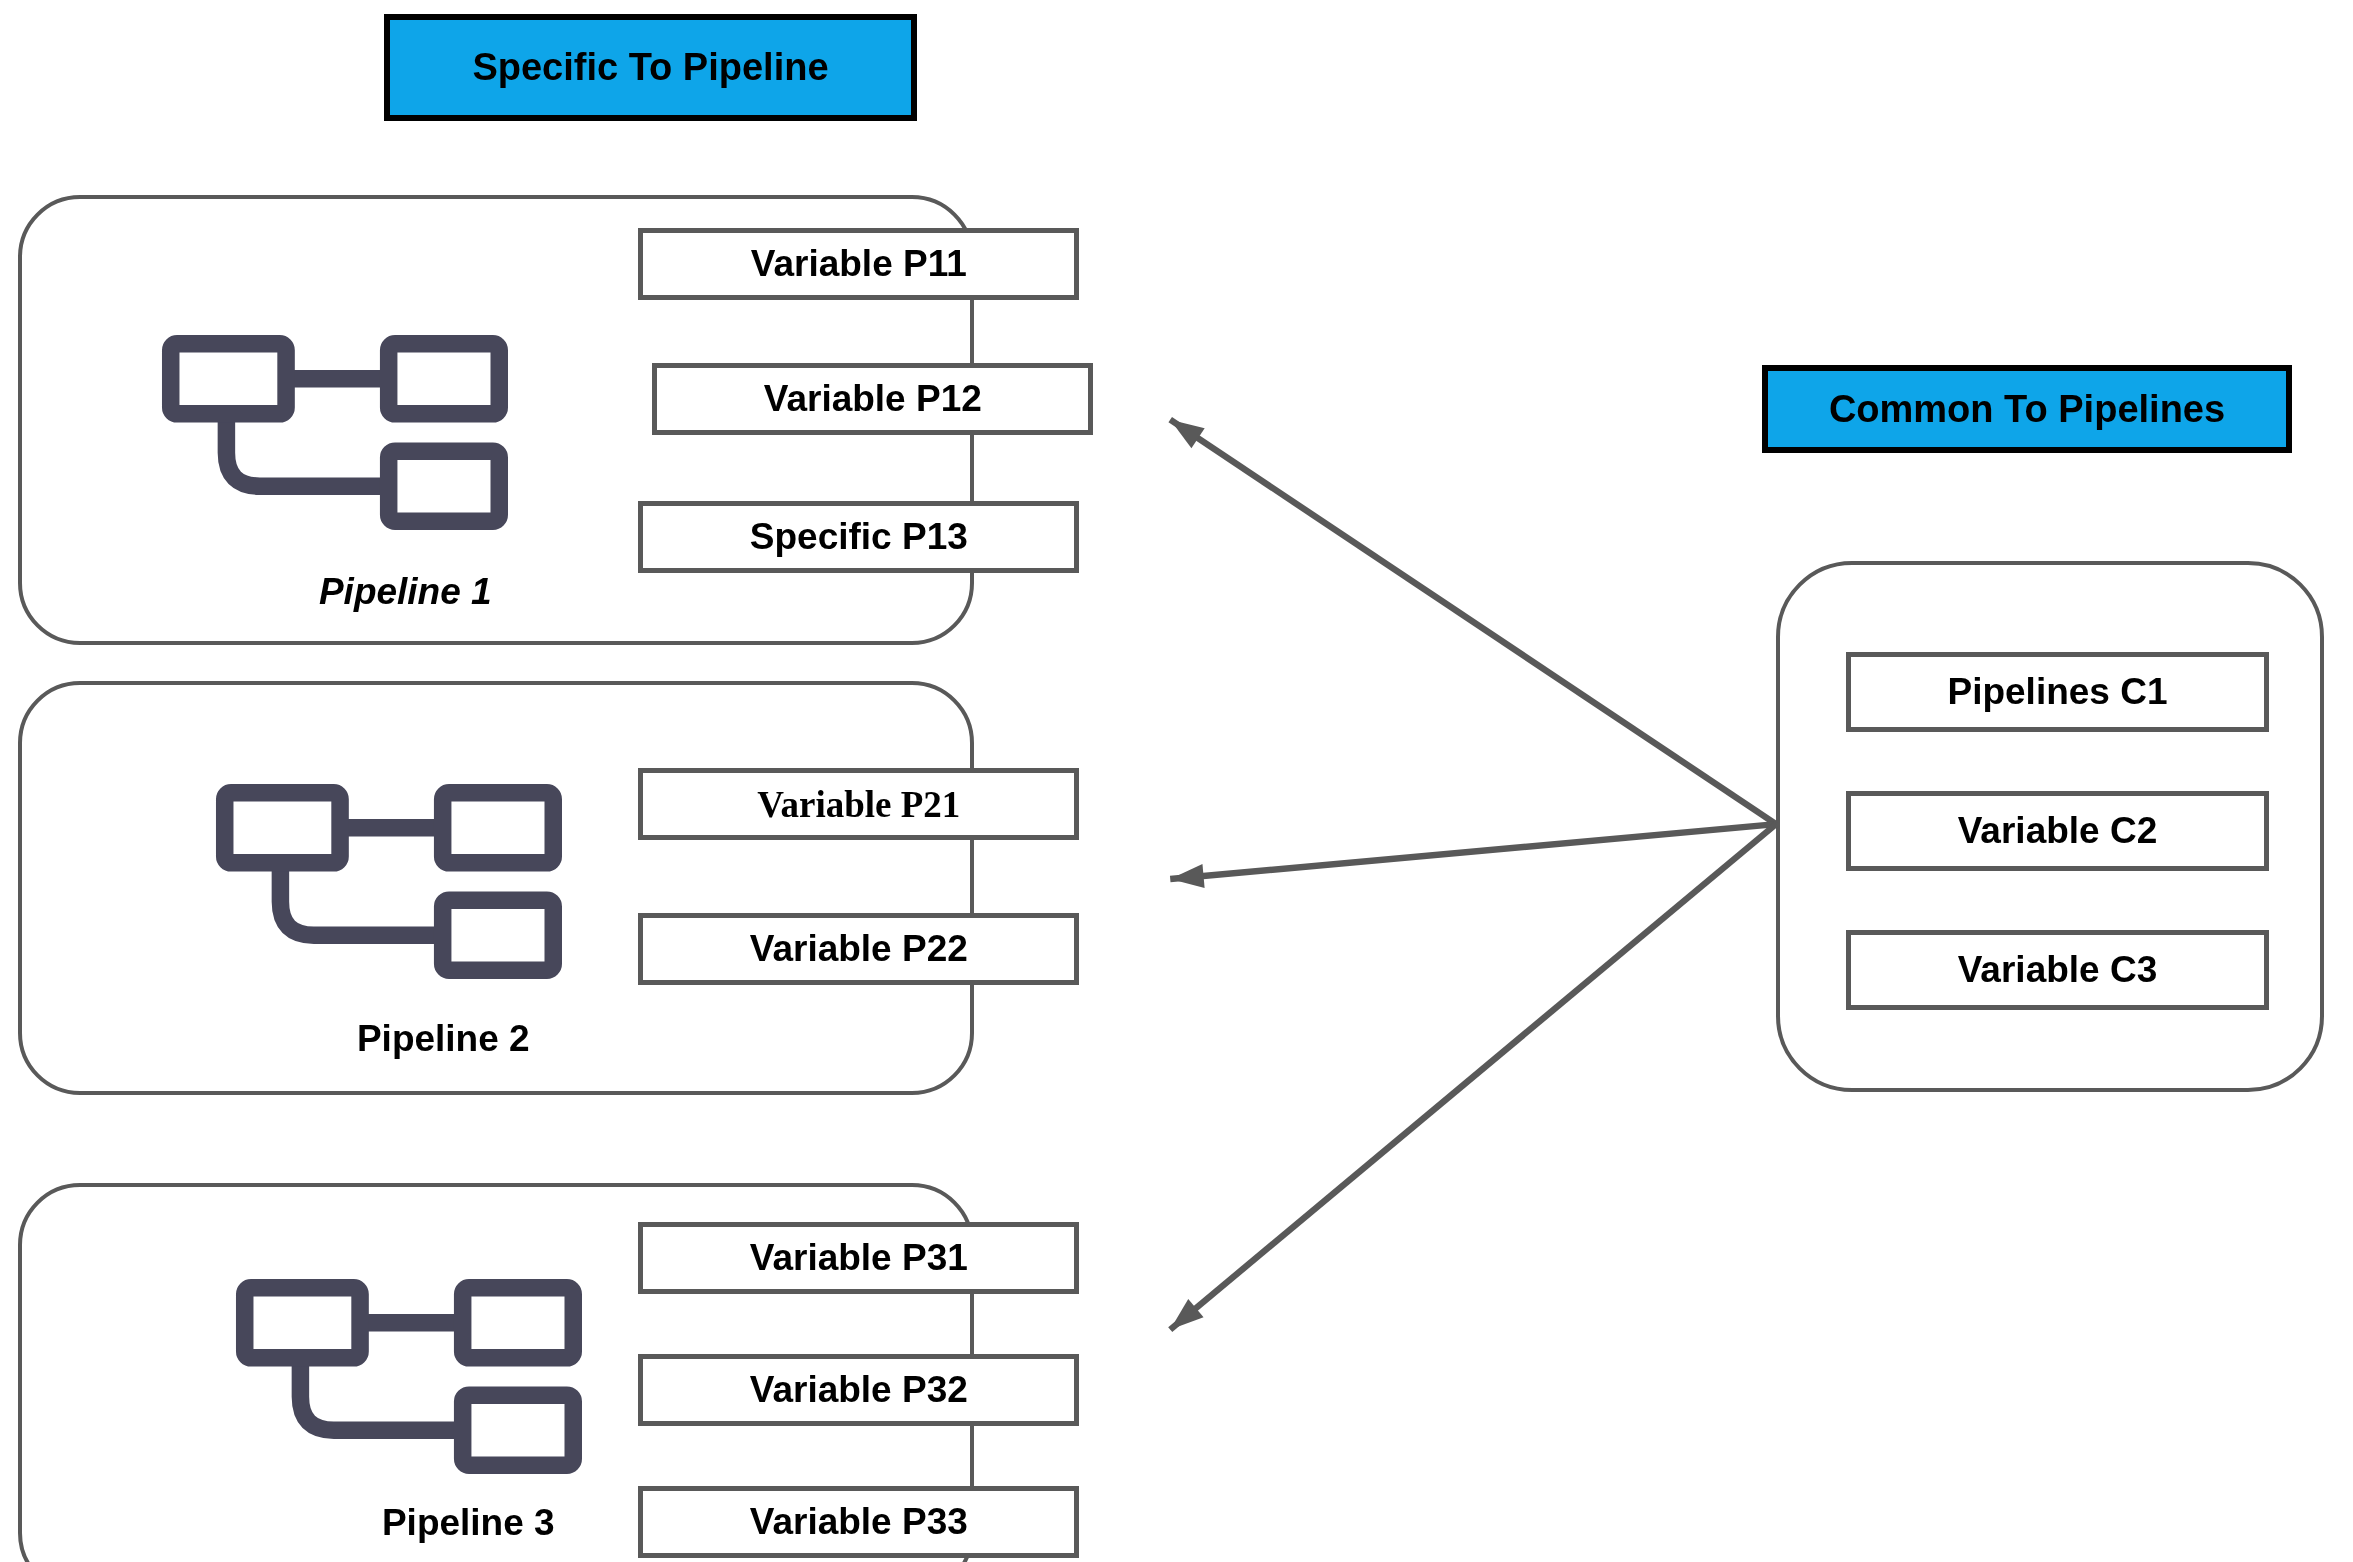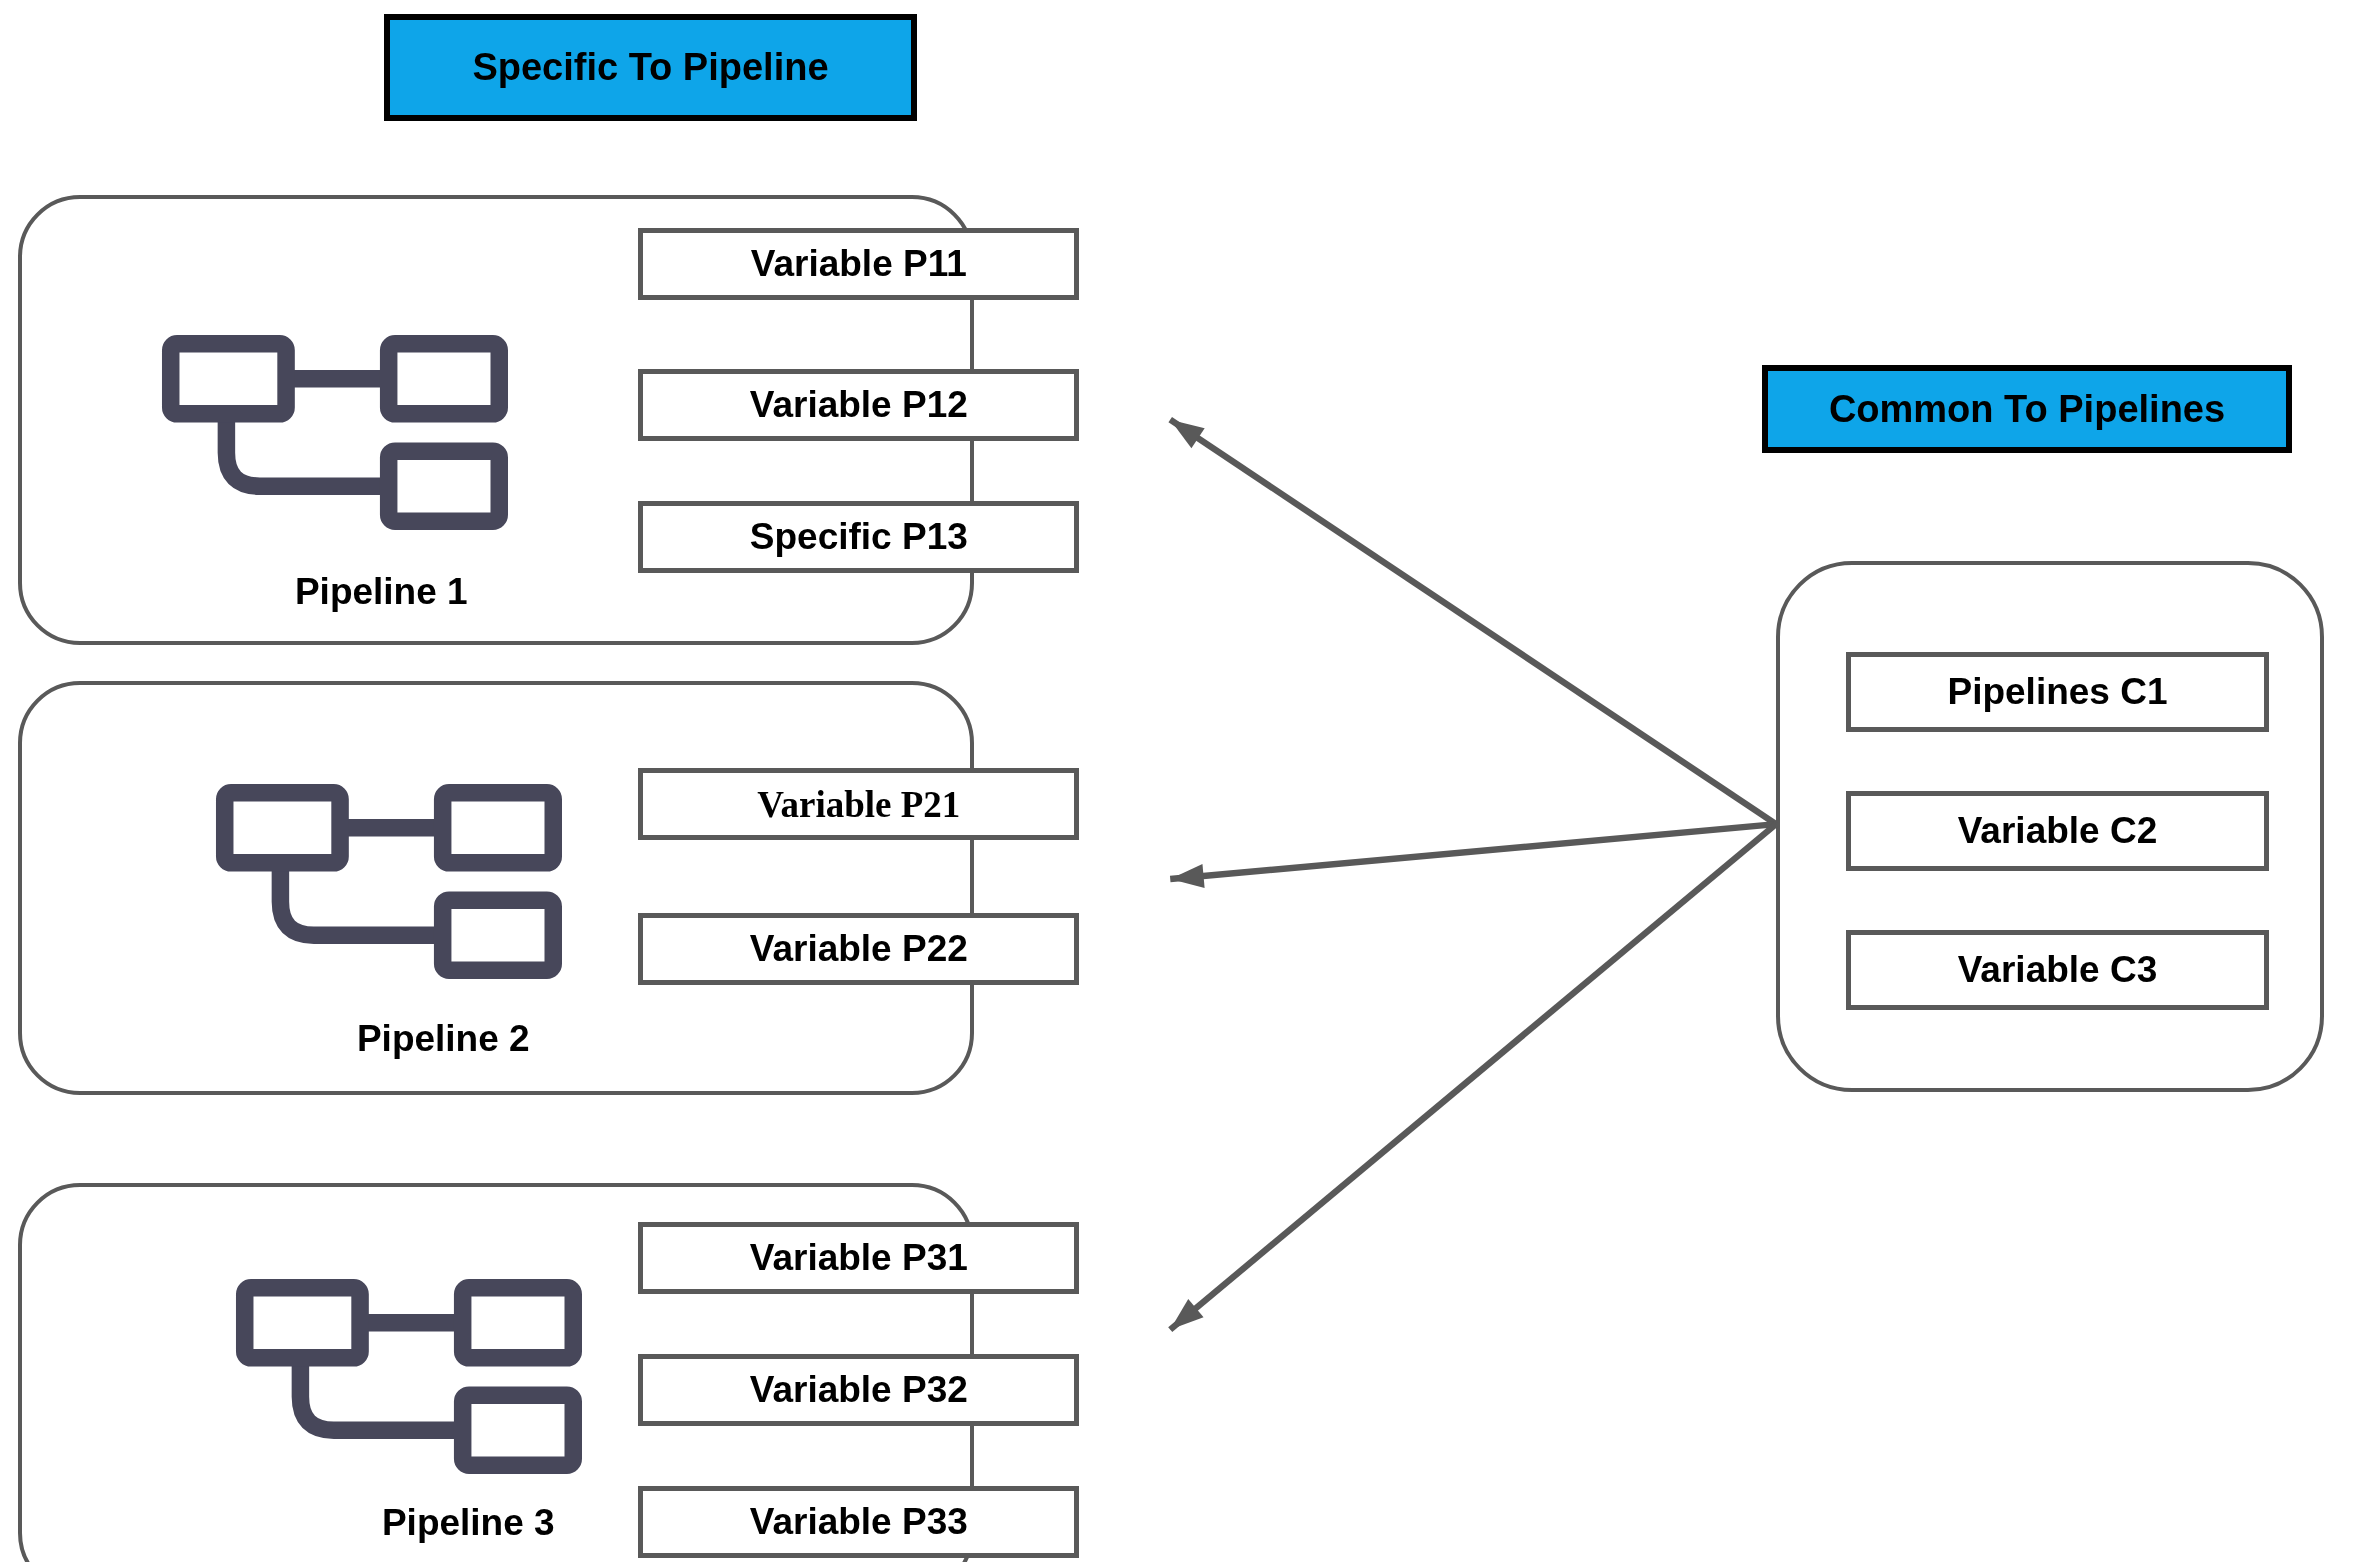--- a/index.html
+++ b/index.html
@@ -102,23 +102,23 @@
           <path d="M86,95 L86,148 Q86,190 128,190 L300,190"></path>
         </g>
         <g stroke="#47475a" stroke-width="22" fill="#ffffff" stroke-linejoin="round">
           <rect x="16" y="11" width="145" height="88" rx="8"></rect>
           <rect x="290" y="11" width="139" height="88" rx="8"></rect>
           <rect x="290" y="146" width="139" height="88" rx="8"></rect>
         </g>
       </svg>
     </div>
     <div class="var-box" style="top:29px;">Variable P11</div>
-    <div class="var-box" style="top:170px;">Variable P12</div>
+    <div class="var-box" style="top:164px;margin-left:14px;">Variable P12</div>
     <div class="var-box" style="top:302px;">Specific P13</div>
-    <div class="pipeline-label" style="left:192px; top:369px;">Pipeline 1</div>
+    <div class="pipeline-label" style="left:216px; top:369px;font-style:italic;">Pipeline 1</div>
   </div>
 
   <div class="pipeline-box" style="top:681px; height:414px;">
     <div class="pipeline-icon-wrap" style="left:190px; top:99px;">
       <svg viewBox="0 0 440 245" width="350" height="195">
         <g stroke="#47475a" stroke-width="22" fill="none">
           <line x1="150" y1="55" x2="300" y2="55"></line>
           <path d="M86,95 L86,148 Q86,190 128,190 L300,190"></path>
         </g>
         <g stroke="#47475a" stroke-width="22" fill="#ffffff" stroke-linejoin="round">

